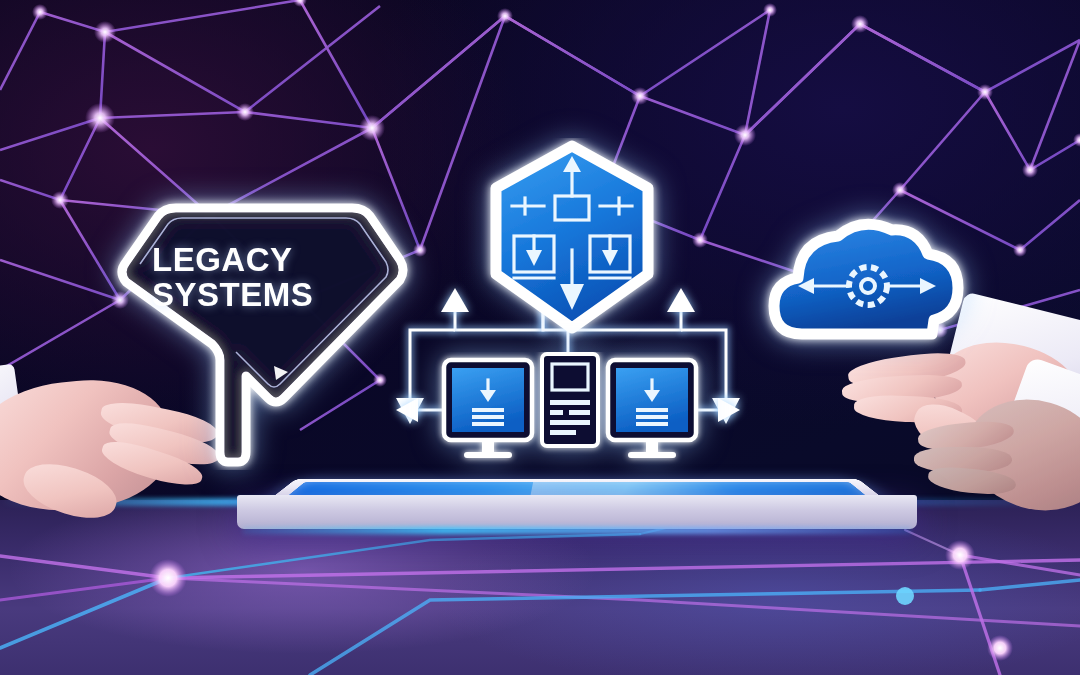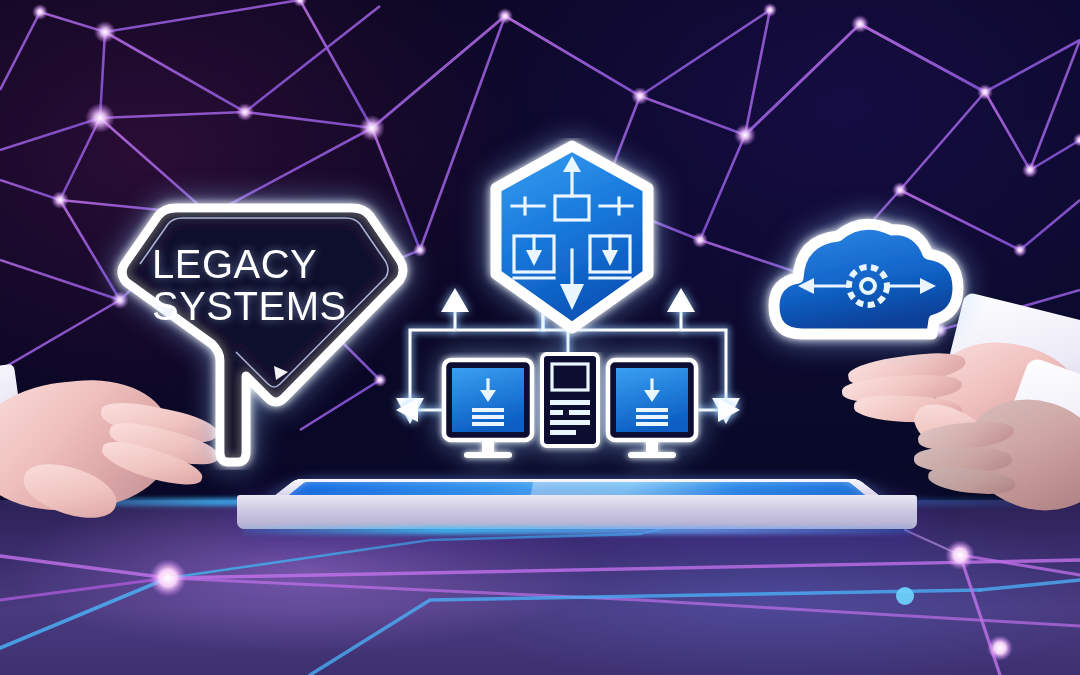--- a/index.html
+++ b/index.html
@@ -90,21 +90,21 @@
   
   .card-outline {
     position:absolute;
     filter:drop-shadow(0 0 14px rgba(150,200,255,.55));
   }
 
   
   #bubbleText {
     position:absolute; left:152px; top:243px; width:200px;
     text-align:left; color:#ffffff;
-    font-weight:normal; font-size:40px; line-height:1.06;
+    font-weight:bold; font-size:33px; line-height:1.06;
     letter-spacing:.5px;
     text-shadow:0 0 10px rgba(180,210,255,.55);
     white-space:pre-line;
   }
 
   
   .conn { fill:none; stroke:#ffffff; stroke-width:3; }
   .connGlow { fill:none; stroke:rgba(150,200,255,.55); stroke-width:8; filter:blur(3px); }
   .arrowhead { fill:#ffffff; filter:drop-shadow(0 0 5px rgba(160,210,255,.85)); }
 

